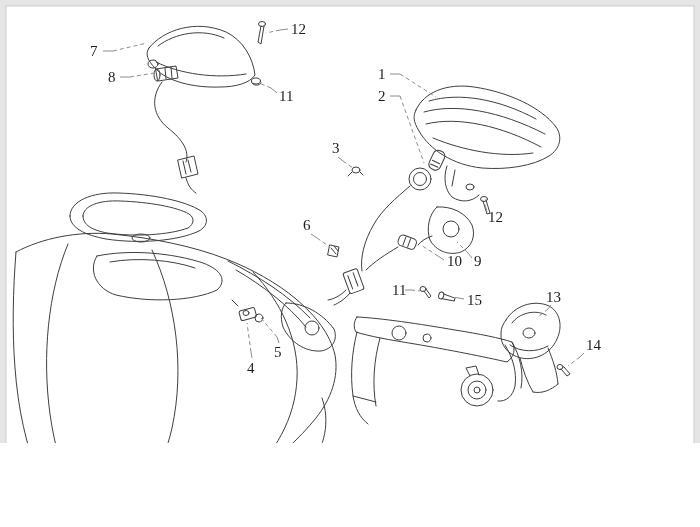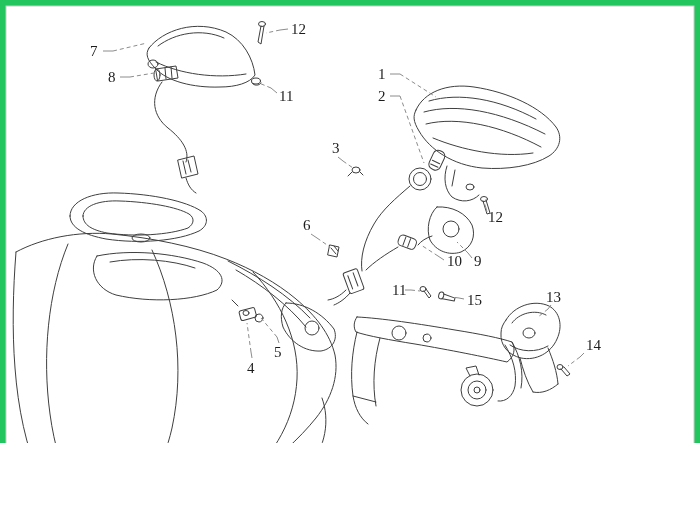--- a/index.html
+++ b/index.html
@@ -1,16 +1,16 @@
 <!DOCTYPE html>
 <html><head>
 <meta charset="utf-8">
 <style>
   html,body{margin:0;padding:0;background:#ffffff;}
-  .stage{width:700px;height:443px;position:relative;background:#22c55e;
+  .stage{width:700px;height:443px;position:relative;background:#e5e5e5;
          font-family:"Liberation Sans",sans-serif;overflow:hidden;}
   .stage svg{position:absolute;left:0;top:0;}
   .callouts text{font:15px "Liberation Serif","DejaVu Serif",serif;}
 </style>
 </head>
 <body>
 
 <div class="stage">
 <svg width="700" height="527" viewBox="0 0 700 527" xmlns="http://www.w3.org/2000/svg">
 

